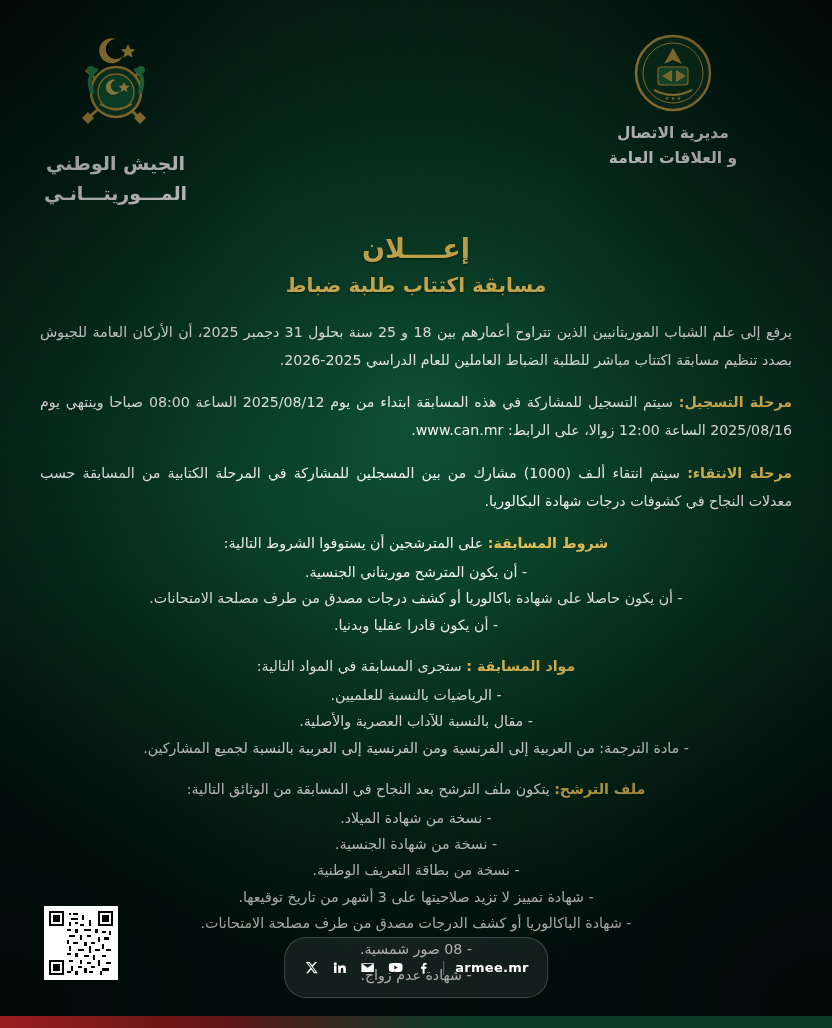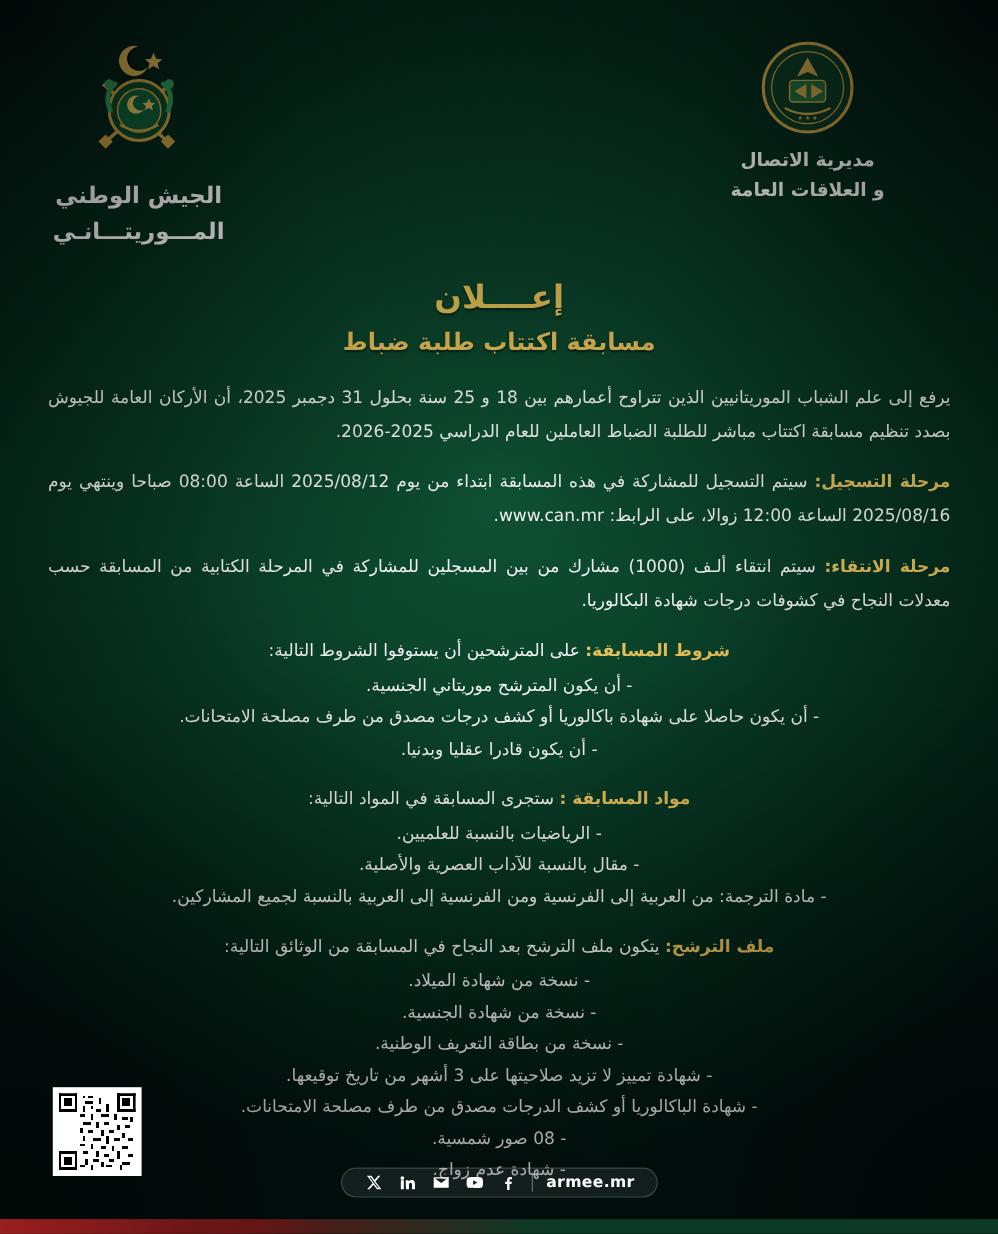--- a/index.html
+++ b/index.html
@@ -81,21 +81,21 @@
     position: absolute; left: 44px; bottom: 48px;
     width: 74px; height: 74px; background: #fff; padding: 5px;
   }
   .qr svg { display: block; }
 
   .social {
     position: absolute; left: 50%; transform: translateX(-50%); bottom: 30px;
     display: flex; align-items: center; gap: 11px;
     background: rgba(255,255,255,.07);
     border: 1px solid rgba(255,255,255,.18);
-    border-radius: 22px; padding: 3px 18px;
+    border-radius: 22px; padding: 21px 18px;
     direction: ltr;
   }
   .social .ico {
     width: 17px; height: 17px; display: flex; align-items: center; justify-content: center;
     color: #ffffff;
   }
   .social .ico svg { width: 15px; height: 15px; fill: #fff; }
   .social .site { color: #fff; font-size: 13px; font-weight: bold; letter-spacing: .3px; }
   .sep { width: 1px; height: 14px; background: rgba(255,255,255,.35); }
 

